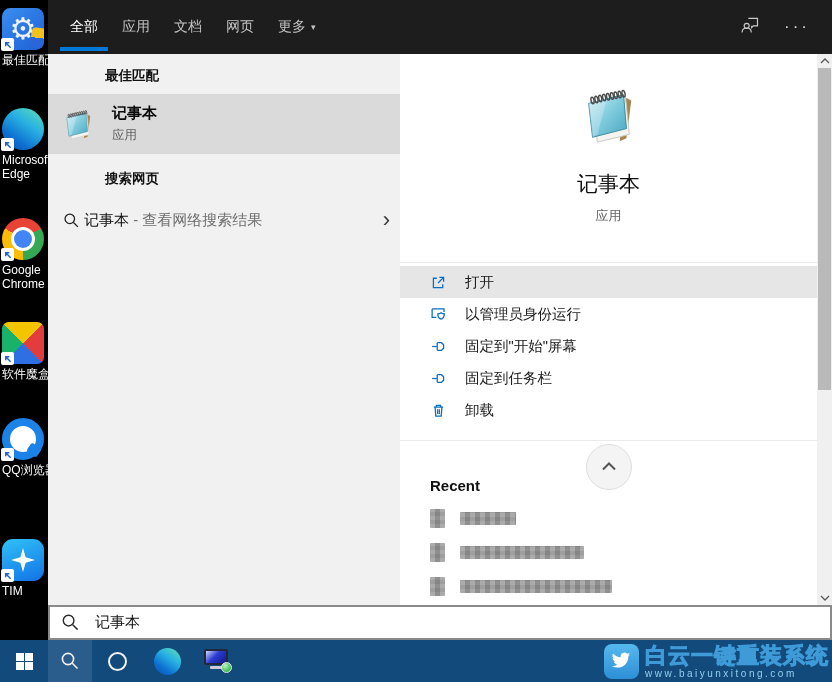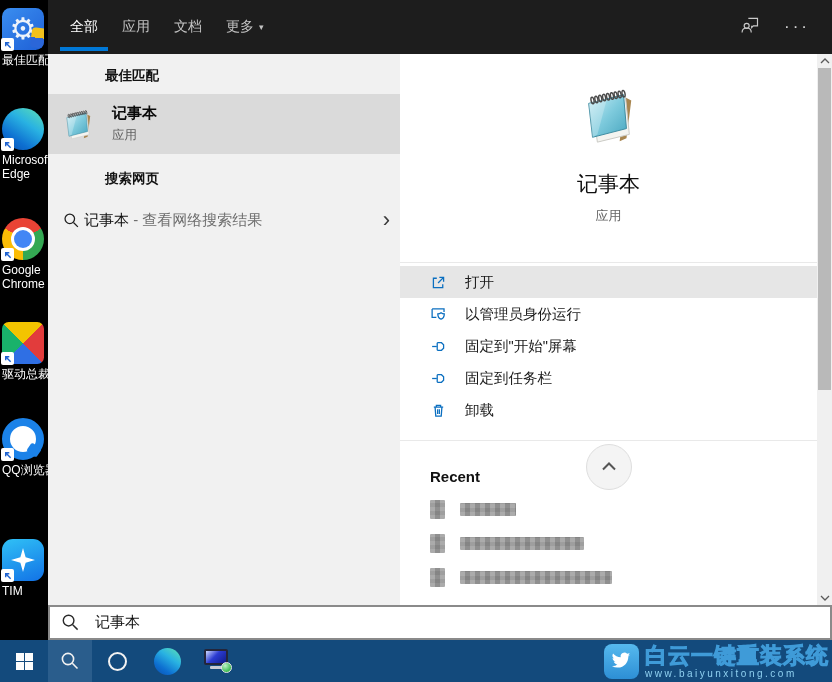--- a/index.html
+++ b/index.html
@@ -67,21 +67,21 @@
   .hdiv { border-top:1px solid #e9e9e9; }
   .div1 { margin-top:37px; }
   .actions { padding-top:3px; }
   .action { height:32px; display:flex; align-items:center; padding-left:30px; gap:18px; font-size:14.5px; color:#1a1a1a; }
   .action.hl { background:#e6e6e6; }
   .aicon { width:17px; height:17px; flex:none; display:flex; }
   .div2 { margin-top:14px; }
   .up-circle { position:absolute; top:390px; left:50%; margin-left:-23px; width:46px; height:46px;
                border-radius:50%; background:#f4f4f4; border:1px solid #dedede; display:flex;
                align-items:center; justify-content:center; z-index:2; }
-  .recent-h { margin-top:27px; padding-left:30px; font-size:15px; font-weight:bold; color:#111; }
+  .recent-h { margin-top:36px; padding-left:30px; font-size:15px; font-weight:bold; color:#111; }
   .r-row { display:flex; align-items:center; gap:15px; padding-left:30px; margin-top:14px; height:20px; }
   .mosaic { background-image:repeating-linear-gradient(0deg,#cccccc 0 4px,#bdbdbd 4px 8px),
             repeating-linear-gradient(90deg,#d6d6d6 0 5px,#b3b3b3 5px 10px);
             background-blend-mode:multiply; filter:blur(0.6px); border-radius:1px; }
   .r-ico { width:15px; height:19px; }
   .r-txt { height:13px; }
 
   .scrollbar { position:absolute; right:0; top:0; bottom:0; width:15px; background:#f0f0f0; }
   .sb-thumb { position:absolute; left:1px; right:1px; top:14px; height:322px; background:#b9b9b9; }
   .sb-arrow { position:absolute; left:0; width:15px; height:14px; display:flex; align-items:center; justify-content:center; }
@@ -157,21 +157,21 @@
     </div>
     <div class="dicon" style="top:322px">
       <div class="art">
           <div class="mobox-ball"></div>
         <span class="sc-badge">
             <svg width="9" height="9" viewBox="0 0 10 10">
               <path d="M8.5 8.5 3 3 M3 7 V3 H7" stroke="#1e62d0" stroke-width="1.6" fill="none"></path>
             </svg>
           </span>
         </div>
-      <div class="lbl">驱动总裁</div>
+      <div class="lbl">软件魔盒</div>
     </div>
     <div class="dicon" style="top:418px">
       <div class="art">
           <div class="qq-ball"></div>
         <span class="sc-badge">
             <svg width="9" height="9" viewBox="0 0 10 10">
               <path d="M8.5 8.5 3 3 M3 7 V3 H7" stroke="#1e62d0" stroke-width="1.6" fill="none"></path>
             </svg>
           </span>
         </div>
@@ -196,20 +196,23 @@
 
     <div class="topbar">
       <div class="tab sel">
           <span>全部</span>
         </div>
       <div class="tab">
           <span>应用</span>
         </div>
       <div class="tab">
           <span>文档</span>
+        </div>
+      <div class="tab">
+          <span>网页</span>
         </div>
       <div class="tab">
           <span>更多</span>
           <span class="tri">▾</span>
         </div>
       <div class="topbar-right">
         <span><svg width="20" height="20" viewBox="0 0 24 24" fill="none" stroke="#c9c9c9" stroke-width="1.4">
               <path d="M10 4 H21 V13 H16 l-2 2 v-2"></path>
               <circle cx="8" cy="13" r="3"></circle>
               <path d="M2.5 21 c0-3.4 2.3-5.4 5.5-5.4 s5.5 2 5.5 5.4"></path>

